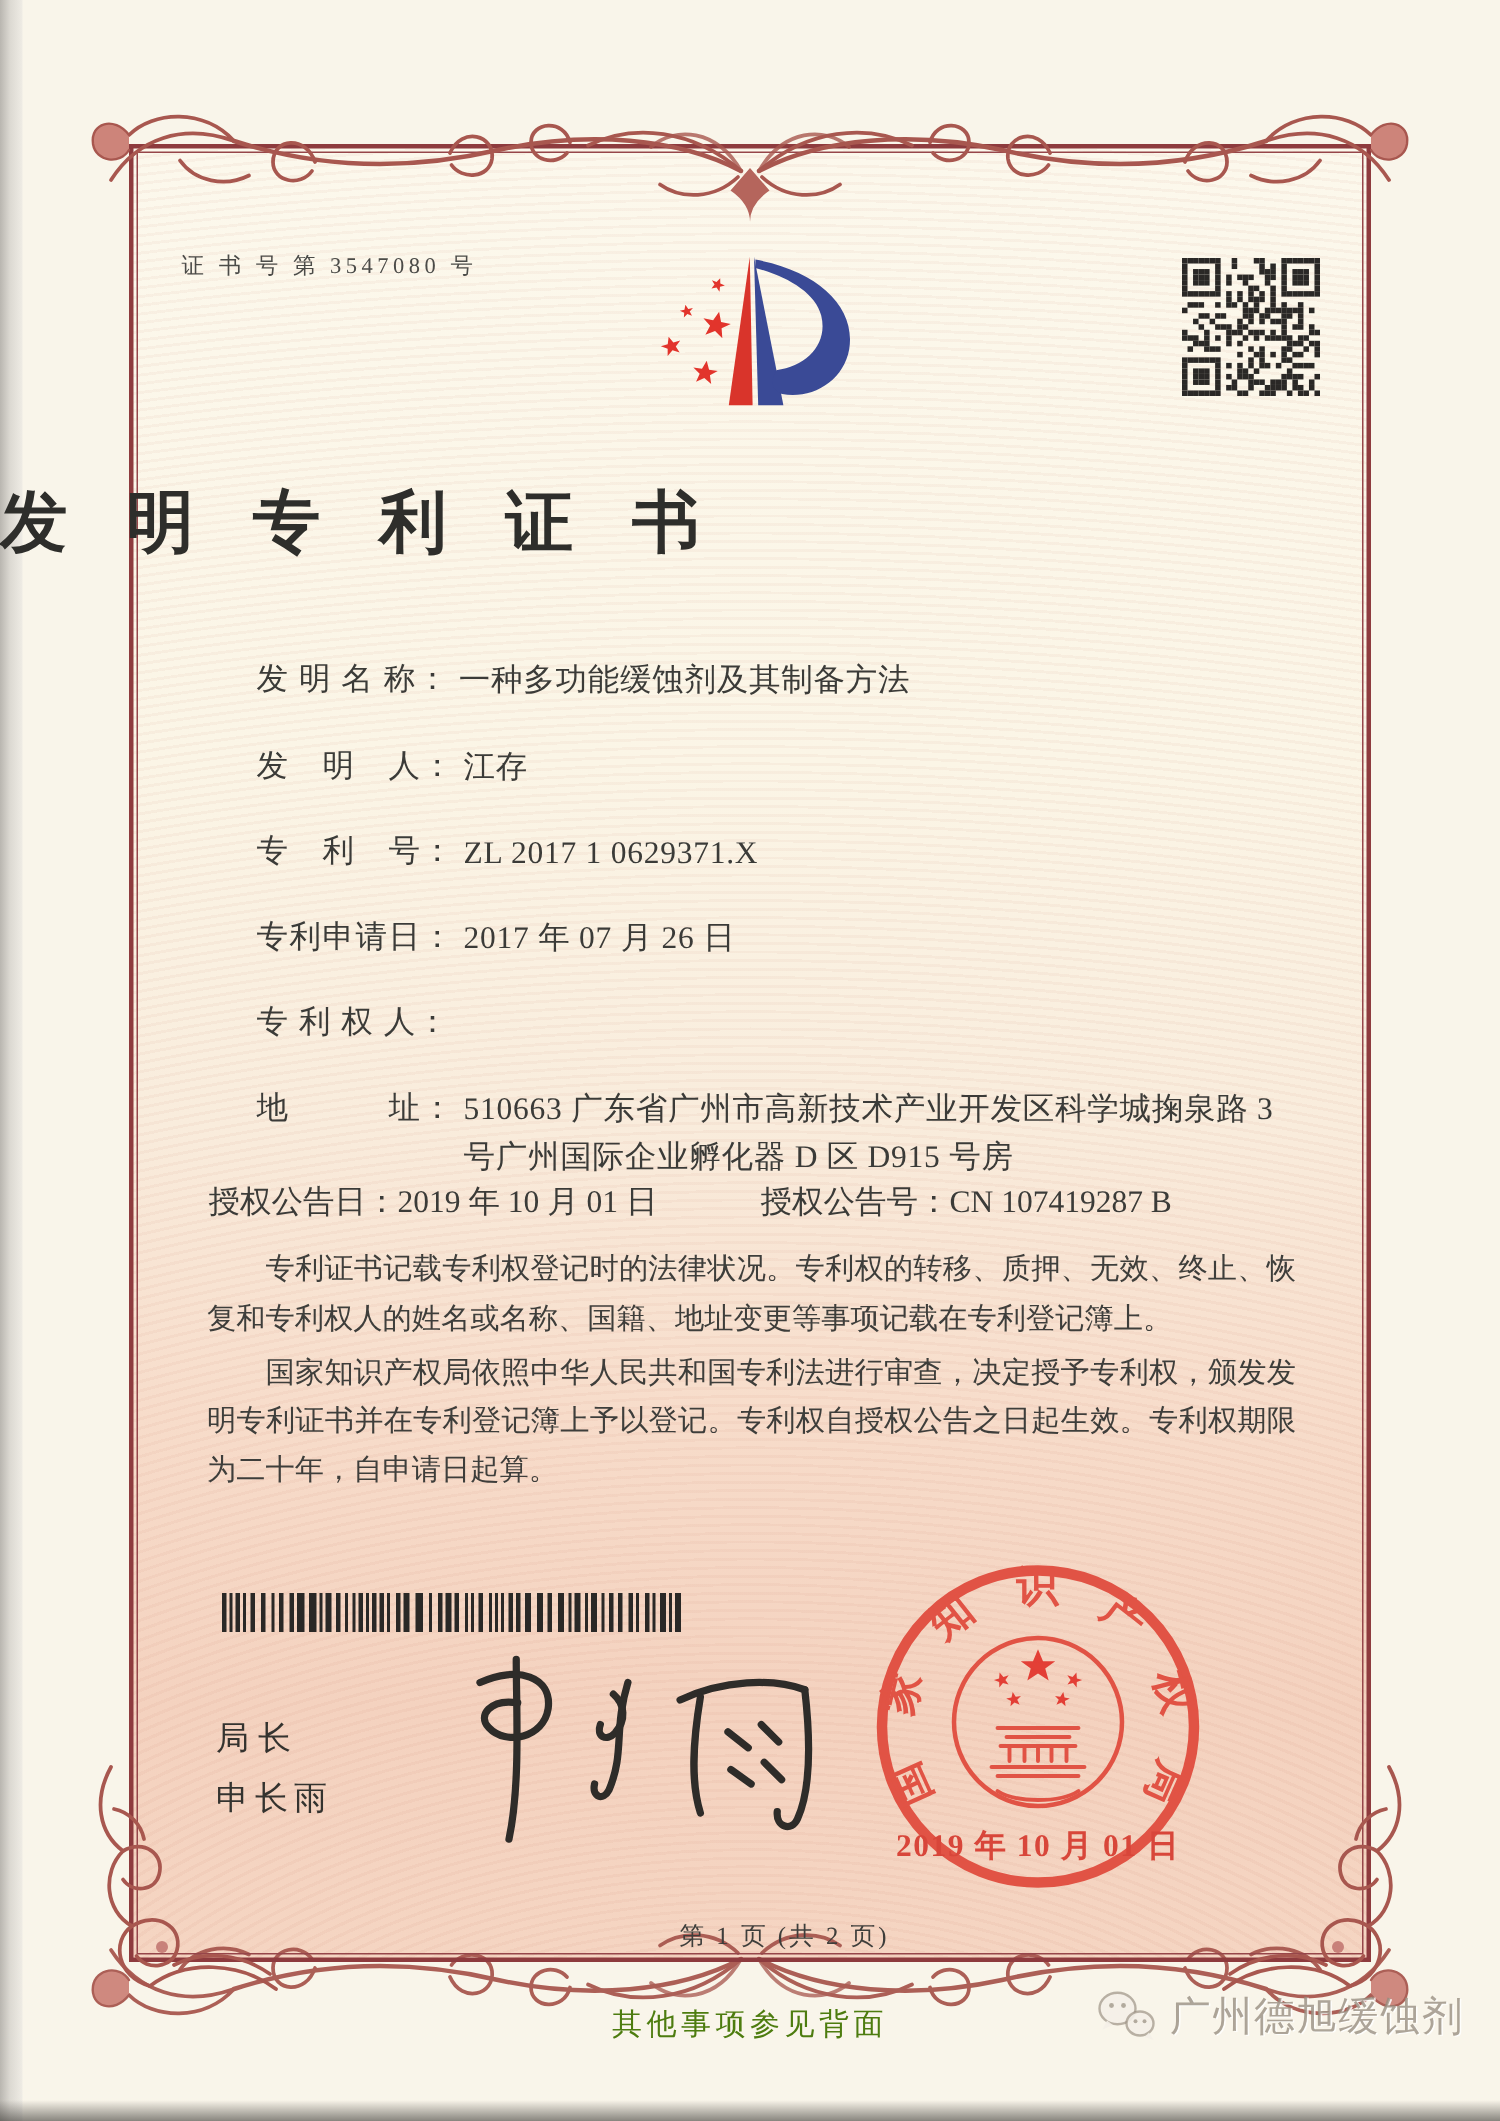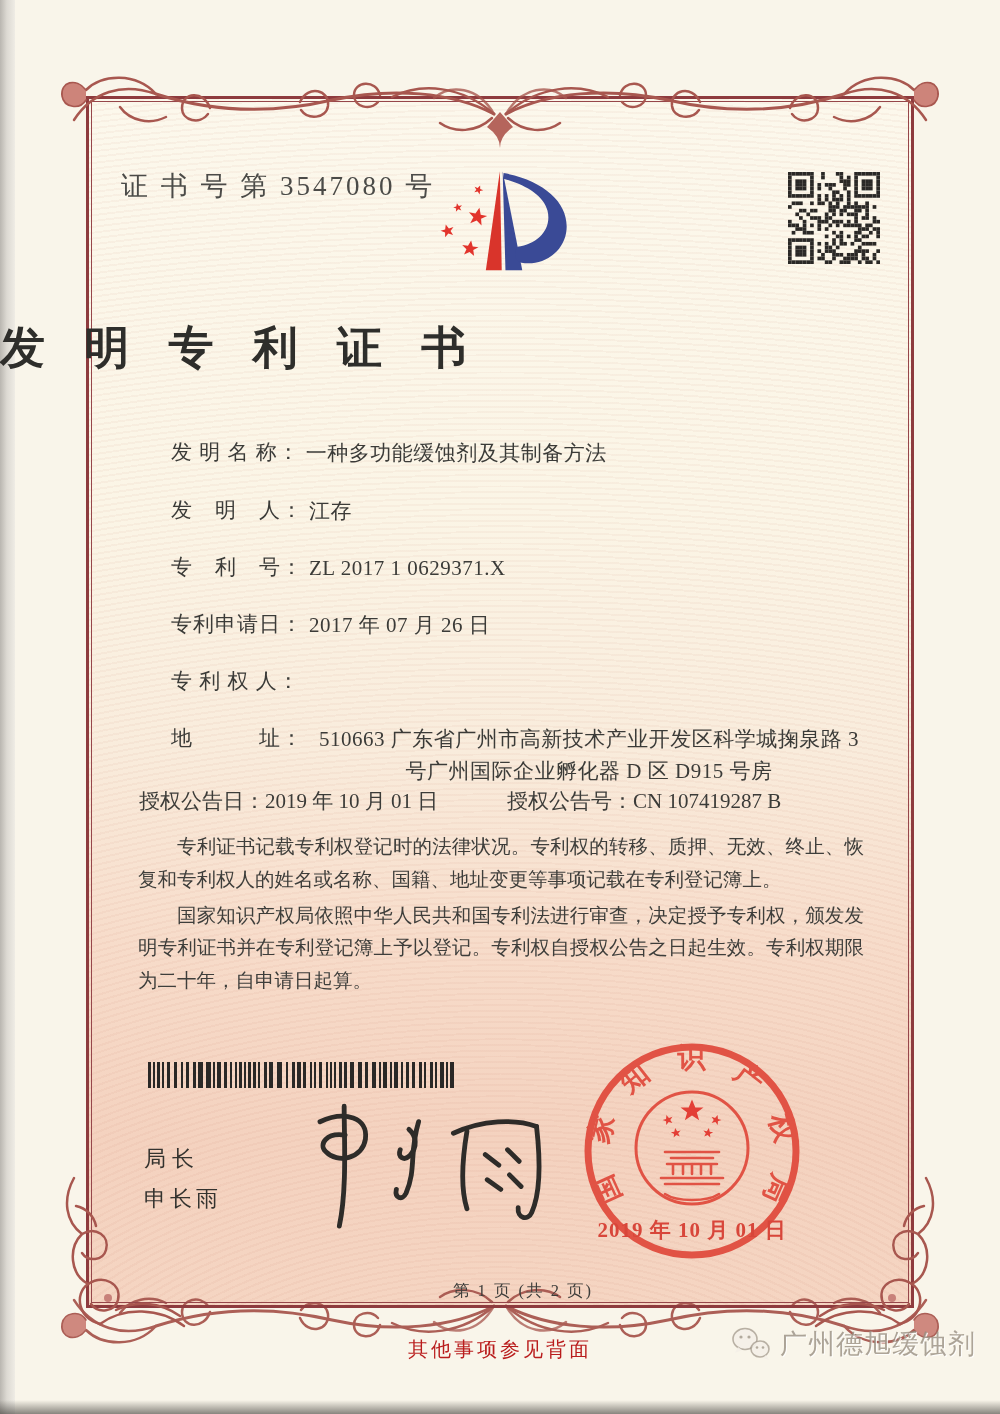--- a/index.html
+++ b/index.html
@@ -23,46 +23,46 @@
   .frame{position:absolute;left:86px;top:96px;width:828px;height:1212px;
     border:3px solid #8e3b3e;box-sizing:border-box;z-index:3;pointer-events:none;}
   .frame:before{content:"";position:absolute;inset:2px;border:1px solid #96464a;}
   .ornament-top{position:absolute;left:60px;top:52px;width:880px;height:100px;z-index:4;}
   .ornament-bottom{position:absolute;left:60px;top:1268px;width:880px;height:100px;z-index:3;
     transform:scaleY(-1);opacity:.95;}
   .corner-bl{position:absolute;left:56px;top:1170px;width:130px;height:170px;z-index:4;}
   .corner-br{position:absolute;left:814px;top:1170px;width:130px;height:170px;z-index:4;
     transform:scaleX(-1);}
   .content{position:absolute;inset:0;z-index:5;}
-  .cert-no{position:absolute;left:121px;top:168px;font-size:27px;letter-spacing:3px;color:#4b4b48;}
+  .cert-no{position:absolute;left:121px;top:168px;font-size:15px;letter-spacing:3px;color:#4b4b48;}
   .logo{position:absolute;left:403px;top:160px;width:218px;height:140px;}
   .qr{position:absolute;left:788px;top:172px;width:92px;height:92px;}
   .title{position:absolute;left:0;width:1000px;top:318px;text-align:left;
     font-size:45px;font-weight:bold;letter-spacing:14px;color:#2e2e2b;}
   .fields{position:absolute;left:139px;top:0;width:730px;font-size:21px;}
   .frow{position:absolute;display:flex;align-items:flex-start;width:730px;}
   .frow .lab{white-space:pre;letter-spacing:1px;flex:none;margin-left:32px;}
-  .frow .val{margin-left:6px;letter-spacing:.5px;line-height:1.5;text-align:center;}
+  .frow .val{margin-left:6px;letter-spacing:.5px;line-height:1.5;}
   .r0{top:438px}.r1{top:496px}.r2{top:553px}.r3{top:610px}.r4{top:667px}.r5{top:724px}
   .grant{position:absolute;top:787px;left:0;width:730px;white-space:nowrap;}
   .grant .pair2{position:absolute;left:368px;top:0;}
   .paras{position:absolute;left:138px;top:831px;width:726px;font-size:19.5px;
     line-height:1.68;text-align:justify;color:#3e3e3b;}
   .paras p{margin:0 0 3px 0;text-indent:2em;}
   .barcode{position:absolute;left:148px;top:1062px;width:312px;height:26px;}
   .seal{position:absolute;left:577px;top:1036px;width:230px;height:230px;opacity:.93;}
   .seal-date{position:absolute;left:592px;top:1216px;width:200px;text-align:center;
     font-size:21px;color:#d8463a;font-weight:bold;letter-spacing:1px;}
   .sig-title{position:absolute;left:144px;top:1144px;font-size:22px;letter-spacing:6px;color:#34332f;}
   .sig-name{position:absolute;left:144px;top:1184px;font-size:22px;letter-spacing:4px;color:#34332f;}
   .sig-script{position:absolute;left:262px;top:1098px;width:290px;height:145px;}
   .page-info{position:absolute;left:0;width:1000px;top:1280px;text-align:center;
     font-size:16.5px;letter-spacing:2px;color:#3e3e3b;padding-left:23px;}
   .back-note{position:absolute;left:0;width:1000px;top:1336px;text-align:center;
-    font-size:20px;letter-spacing:3px;color:#b91c1c;}
+    font-size:20px;letter-spacing:3px;color:#4d7c0f;}
   .watermark{position:absolute;right:24px;top:1326px;display:flex;align-items:flex-start;gap:8px;}
   .watermark .wm-text{font-size:27px;letter-spacing:1px;color:rgba(150,140,126,.78);
     text-shadow:1px 1px 0 rgba(255,255,255,.85);font-family:"Liberation Sans","DejaVu Sans",sans-serif;}
 </style>
 </head>
 <body>
 
 <div class="page">
 
   <div class="cert-bg"></div>

